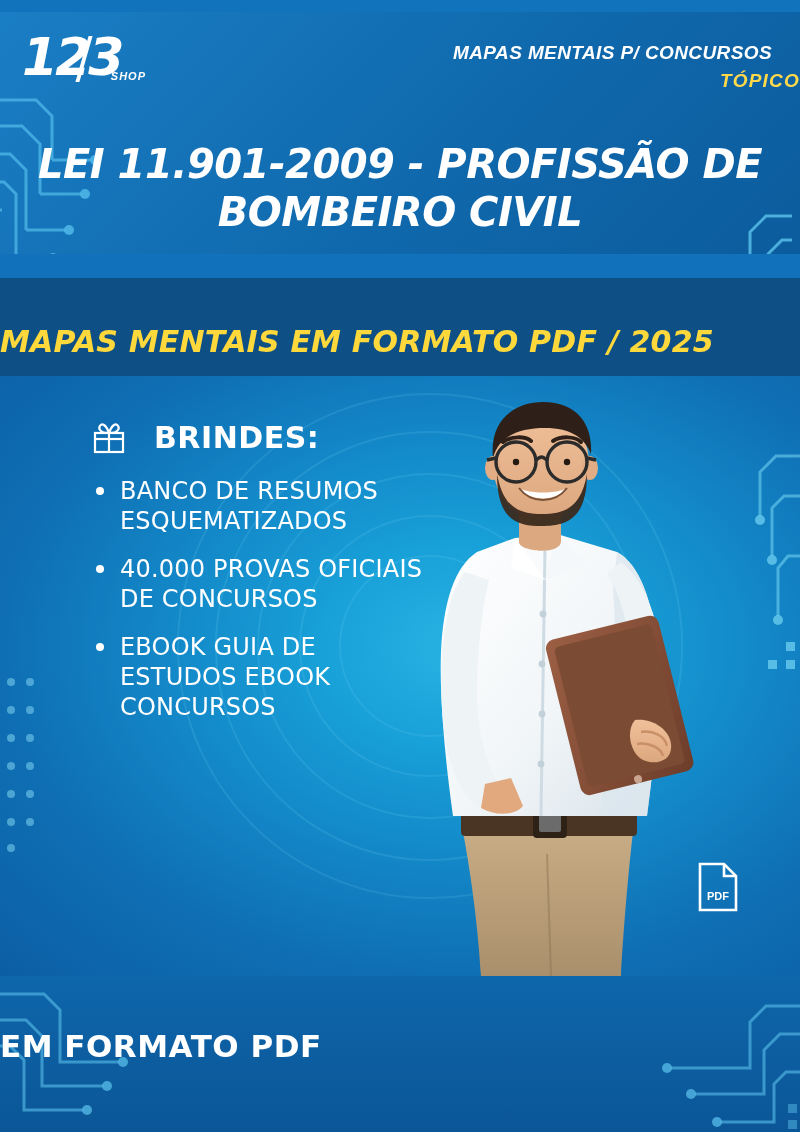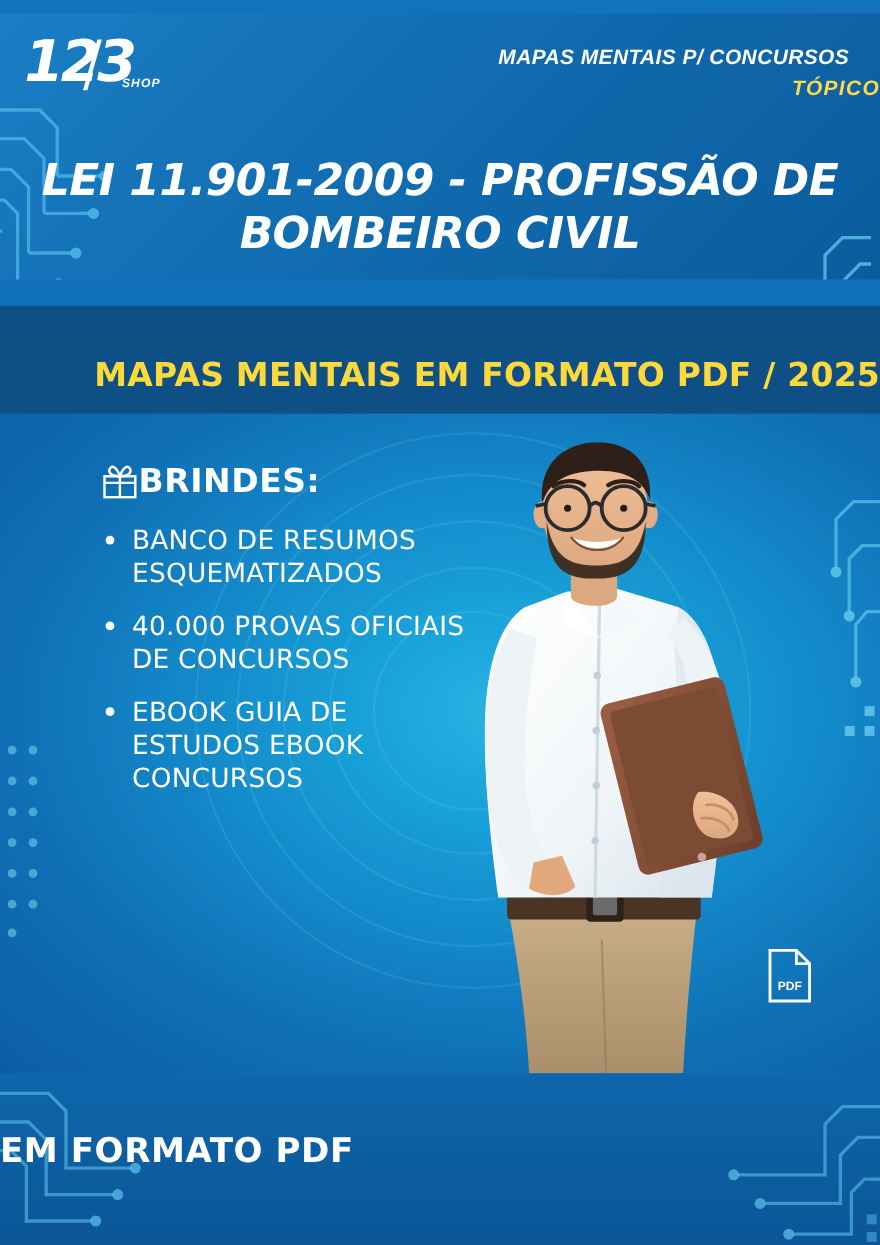--- a/index.html
+++ b/index.html
@@ -71,41 +71,41 @@
   .c-topleft { left: -4px; top: 78px; }
   .c-topright { right: 8px; top: 198px; }
   .c-botleft { left: 0px; bottom: 4px; }
   .c-botright { right: 0px; bottom: 0px; }
   .dots-left { position: absolute; left: 10px; top: 690px; }
 
   
   .mid-bar {
     position: absolute; left: 0; top: 278px; width: 800px; height: 126px;
     background: #0e4f86;
-    display: flex; align-items: center; justify-content: flex-end;
+    display: flex; align-items: center; justify-content: flex-start; font-style: italic;
   }
   .mid-bar-text {
     color: #ffd83b;
     font-size: 30px; font-weight: bold;
     letter-spacing: 0.2px;
     font-family: "DejaVu Sans", sans-serif;
     text-align: center;
   }
 
   
   .main {
     position: absolute; left: 0; top: 376px; width: 800px; height: 600px;
     background: radial-gradient(ellipse at 58% 45%, #29b3e3 0%, #18a0d8 22%, #1388c8 45%, #0f6fb4 70%, #0c5ea4 100%);
     overflow: hidden;
   }
   .rings { position: absolute; left: 170px; top: 10px; opacity: .5; }
 
   .brindes {
     position: absolute; left: 92px; top: 44px;
-    display: flex; align-items: flex-end; gap: 0;
+    display: flex; align-items: flex-end; gap: 28px;
   }
   .brindes-label {
     color: #ffffff; font-size: 30px; font-weight: bold;
     letter-spacing: 0.5px;
     font-family: "DejaVu Sans", sans-serif;
   }
   .bullets {
     position: absolute; left: 92px; top: 100px; width: 340px;
     list-style: none;
   }

